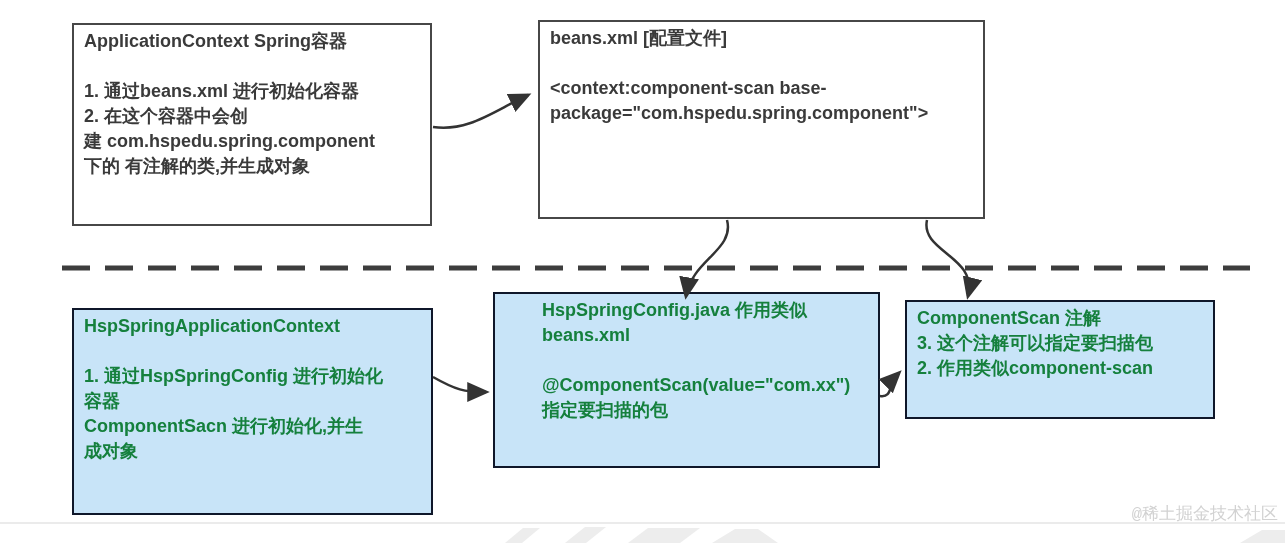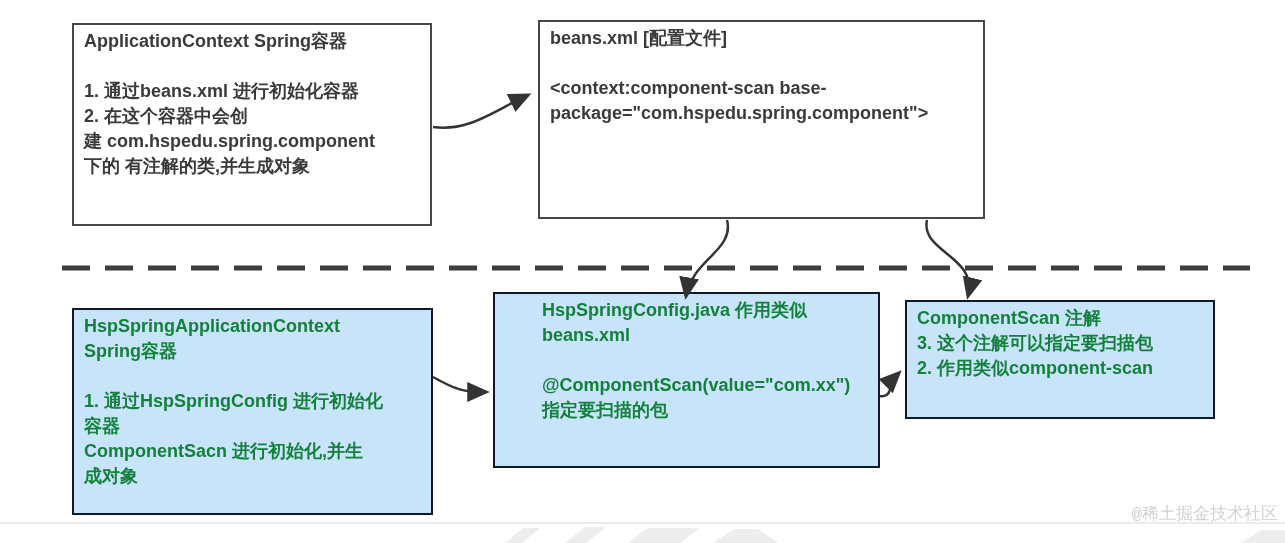--- a/index.html
+++ b/index.html
@@ -41,21 +41,20 @@
 
   <div class="box" style="left:538px;top:20px;width:447px;height:199px;">
     <div class="line">beans.xml [配置文件]</div>
     <div class="line"></div>
     <div class="line">&lt;context:component-scan base-</div>
     <div class="line">package="com.hspedu.spring.component"&gt;</div>
   </div>
 
   <div class="box blue" style="left:72px;top:308px;width:361px;height:207px;">
     <div class="line">HspSpringApplicationContext</div>
-    <div class="line">Spring容器</div>
     <div class="line"></div>
     <div class="line">1. 通过HspSpringConfig 进行初始化</div>
     <div class="line">容器</div>
     <div class="line">ComponentSacn 进行初始化,并生</div>
     <div class="line">成对象</div>
   </div>
 
   <div class="box blue" style="left:493px;top:292px;width:387px;height:176px;padding-left:47px;">
     <div class="line">HspSpringConfig.java 作用类似</div>
     <div class="line">beans.xml</div>

